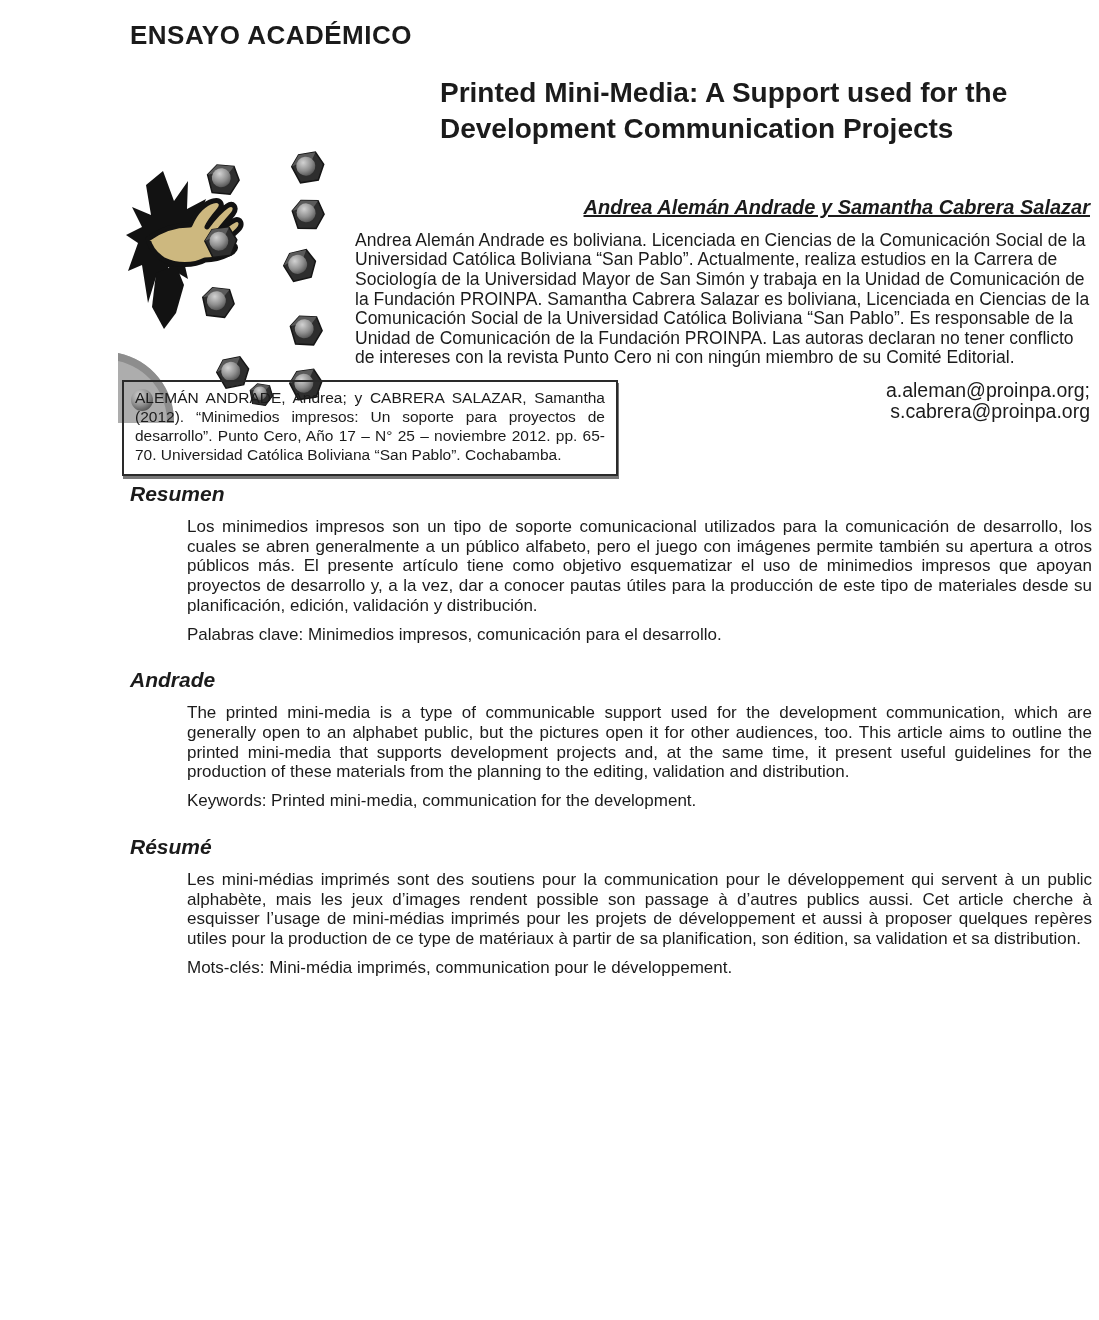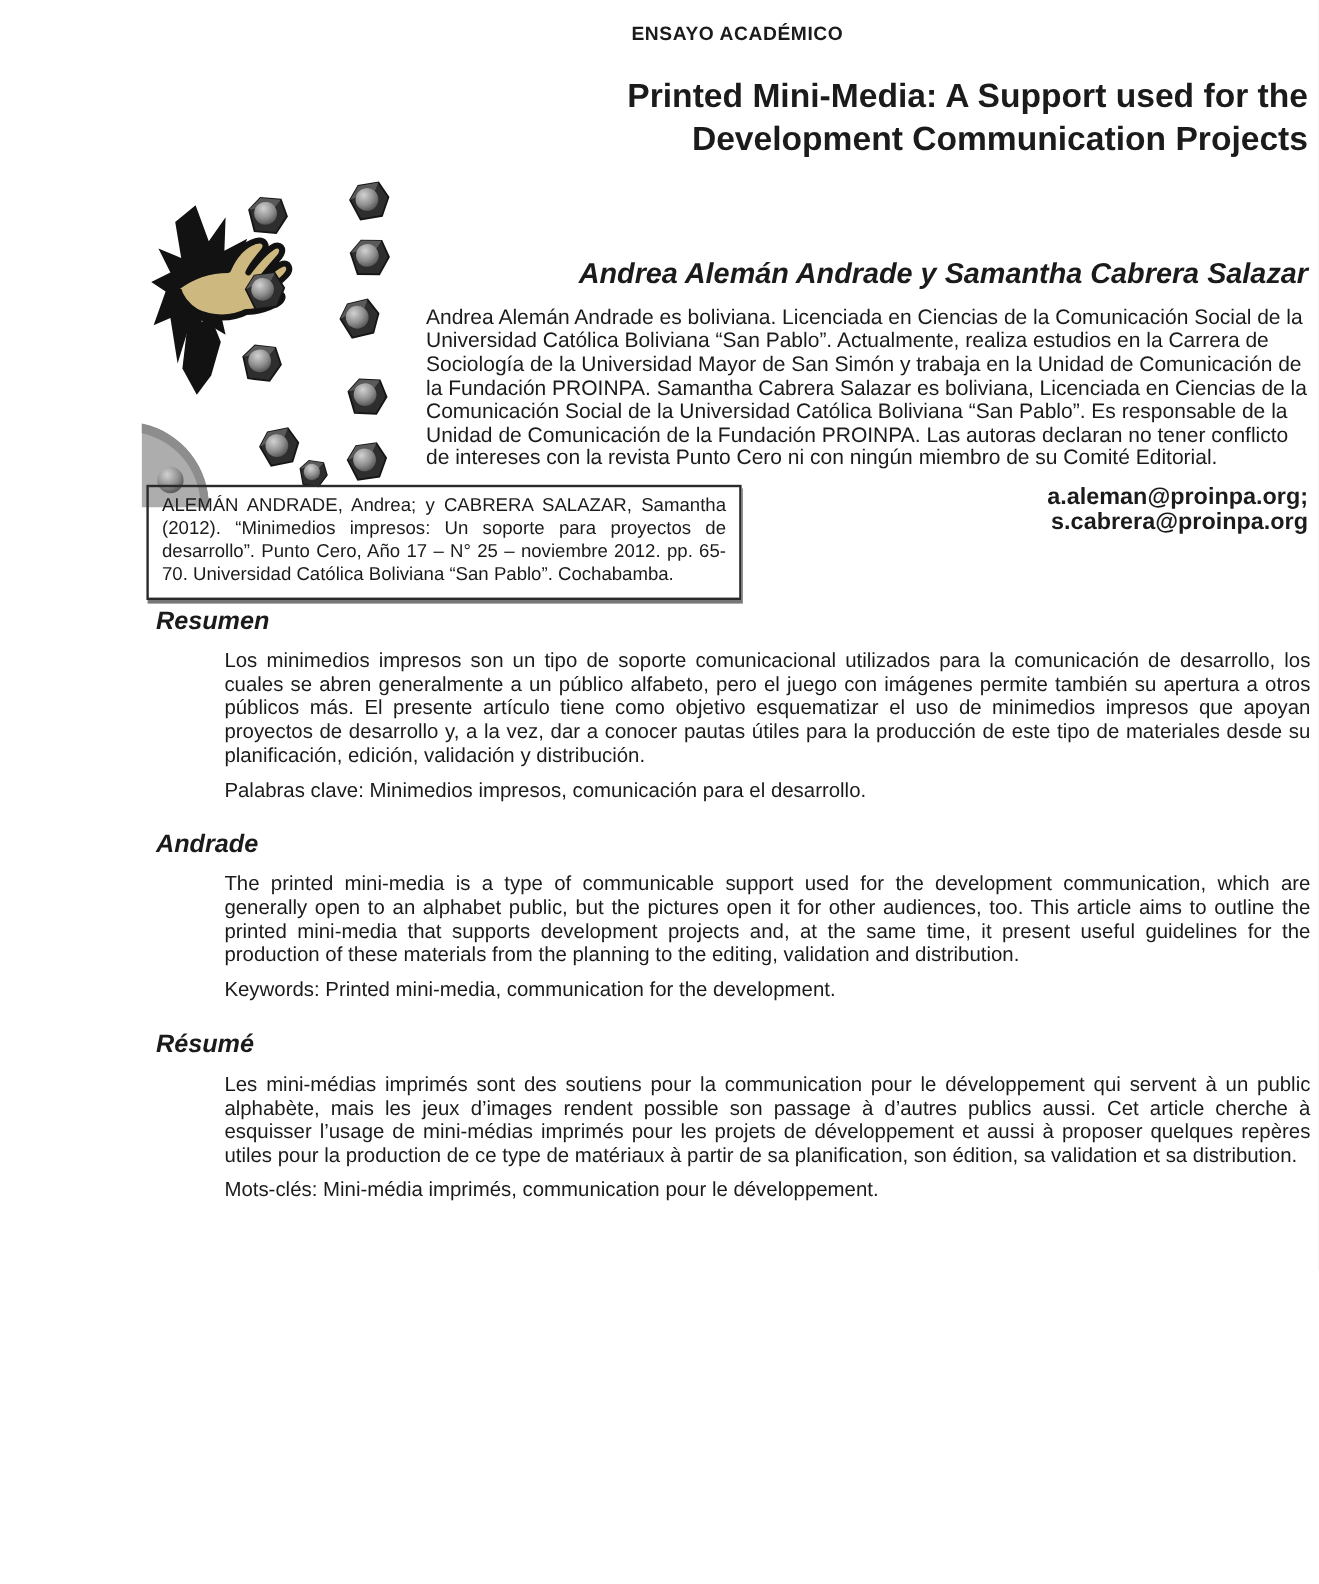--- a/index.html
+++ b/index.html
@@ -8,36 +8,37 @@
     width:1099px; height:1320px;
     margin:0 auto;
     background:#ffffff;
     overflow:hidden;
     font-family:"Liberation Sans", sans-serif;
     color:#1b1b1b;
     -webkit-font-smoothing:antialiased;
   }
   .kicker {
     margin:20px 0 0 130px;
-    font-size:16px; font-weight:bold; letter-spacing:0.5px;text-align:center;
+    font-size:26px; font-weight:bold; letter-spacing:0.5px;
   }
   .title-es {
     margin:10px 9px 0 190px;
     font-size:45px; font-weight:bold; line-height:1.03;
     text-align:right; letter-spacing:-0.5px;
   }
   .title-en {
     margin:24px 9px 0 440px;
     font-size:28px; font-weight:bold; line-height:1.3;
-    text-align:right;
+    text-align:left;
   }
   .authors {
-    margin:80px 9px 0 360px;
-    font-size:24px; font-weight:bold; font-style:italic;
+    margin:48px 9px 0 360px;
+    font-size:20px; font-weight:bold; font-style:italic;
     text-align:right;
+    text-decoration:underline;
   }
   .bio {
     margin:12px 9px 0 355px;
     font-size:17.5px; line-height:1.12;
     text-align:left;
   }
   .art {
     position:absolute; left:118px; top:143px;
     width:230px; height:280px;
   }
@@ -46,21 +47,21 @@
     position:absolute; left:122px; top:2px;
     width:470px;
     border:2px solid #2a2a2a;
     box-shadow:1px 3px 0 #777;
     padding:7px 11px 9px 11px;
     font-size:15.5px; line-height:1.22;
     text-align:justify;
   }
   .emails {
     position:absolute; right:9px; top:2px;
-    font-size:19.5px; font-weight:bold; line-height:1.08;
+    font-size:19.5px; font-weight:normal; line-height:1.08;
     text-align:right;
   }
   .sections { }
   .section-heading {
     margin:0 0 0 130px;
     font-size:21px; font-weight:bold; font-style:italic;
   }
   .section-heading.gap { margin-top:24px; }
   .body-par {
     margin:11px 7px 0 187px;

